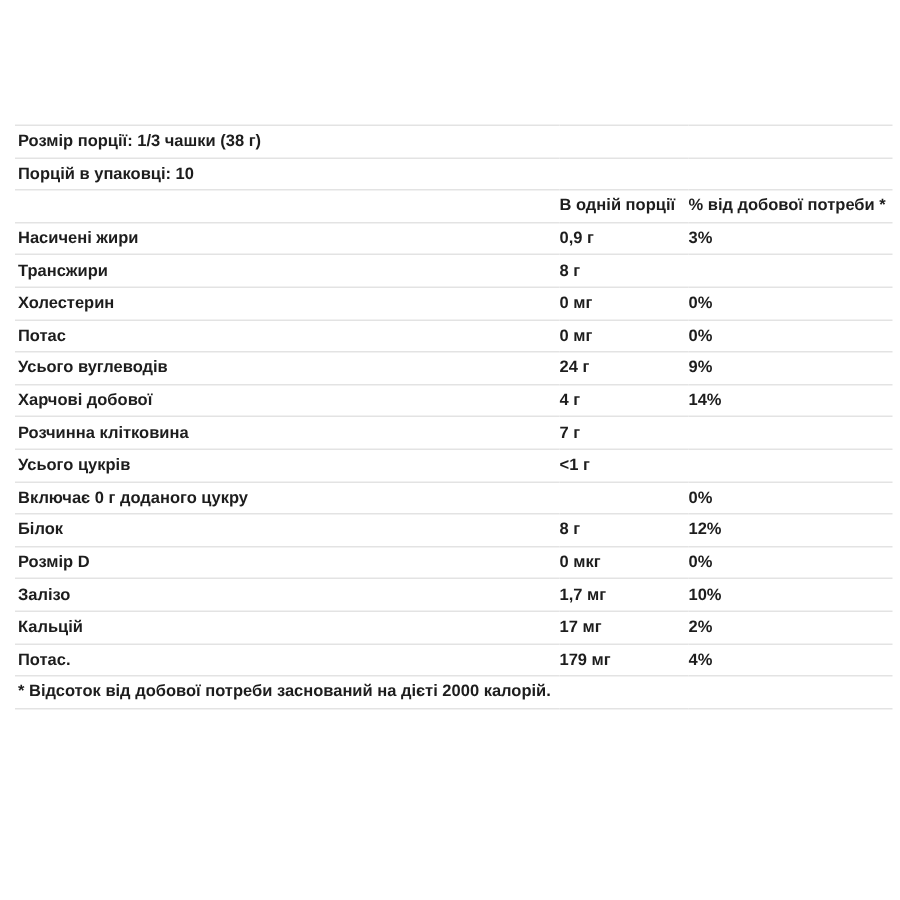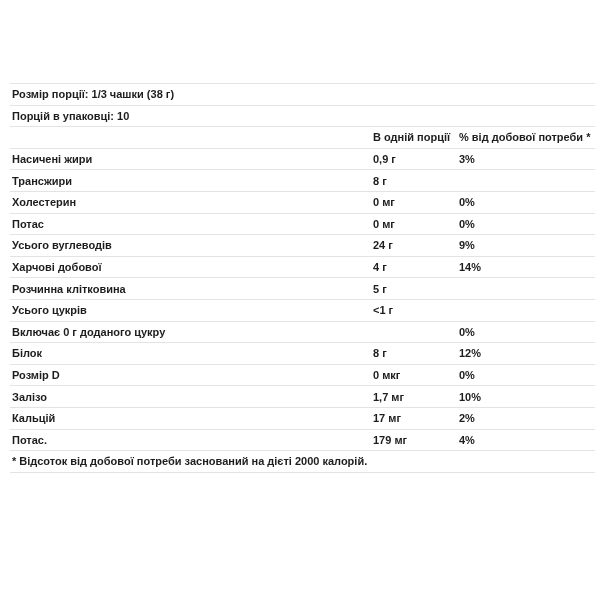--- a/index.html
+++ b/index.html
@@ -88,21 +88,21 @@
           <td>24 г</td>
           <td>9%</td>
         </tr>
         <tr>
           <td class="c1">Харчові добової</td>
           <td>4 г</td>
           <td>14%</td>
         </tr>
         <tr>
           <td class="c1">Розчинна клітковина</td>
-          <td>5 г</td>
+          <td>7 г</td>
           <td></td>
         </tr>
         <tr>
           <td class="c1">Усього цукрів</td>
           <td>&lt;1 г</td>
           <td></td>
         </tr>
         <tr>
           <td class="c1">Включає 0 г доданого цукру</td>
           <td></td>

